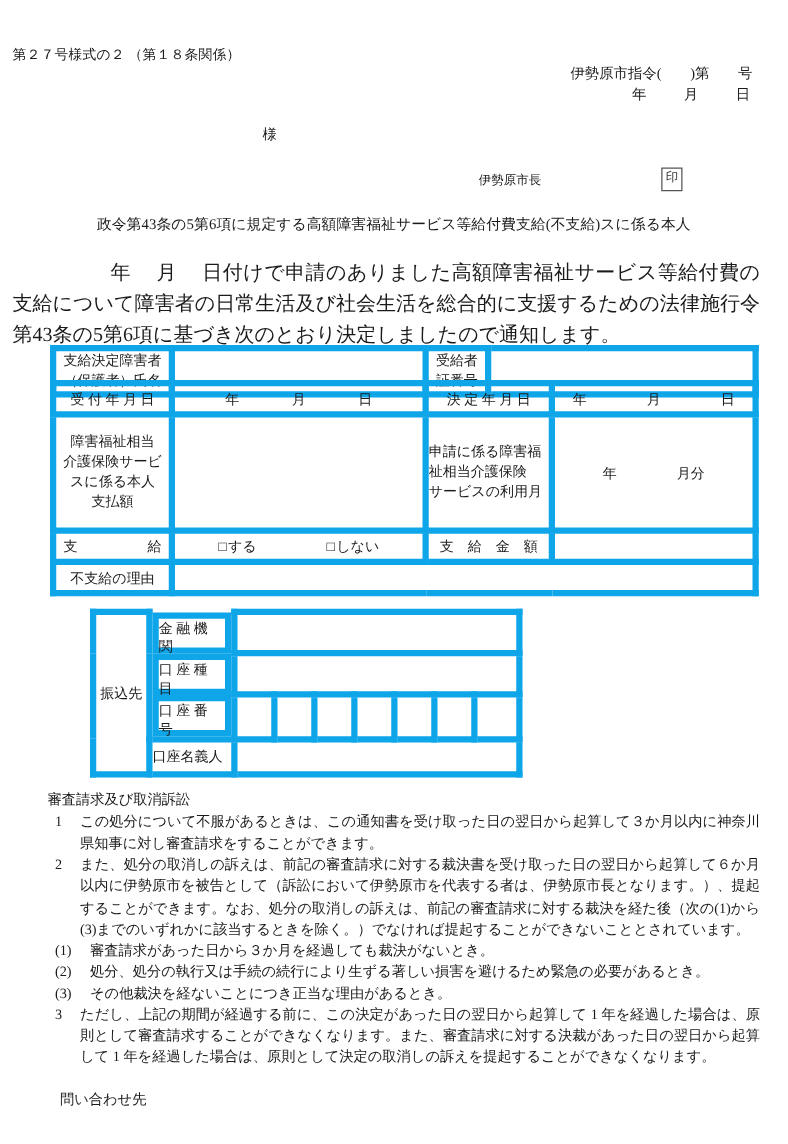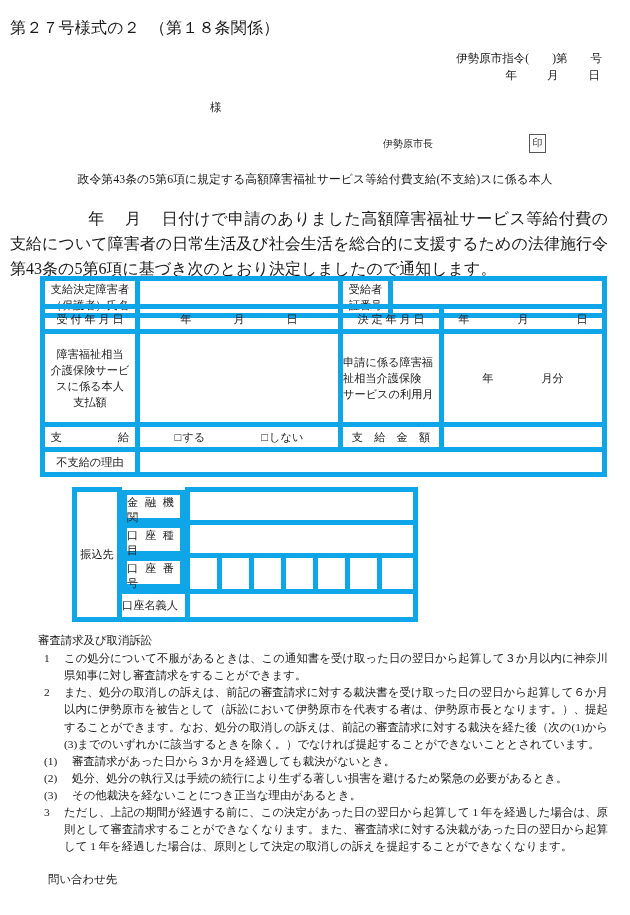--- a/index.html
+++ b/index.html
@@ -20,25 +20,24 @@
     position: absolute;
     inset: 0;
     width: 630px;
     height: 915px;
   }
 
   
   .form-no {
     position: absolute;
     left: 10px;
-    top: 18px;
-    font-size: 16px;
+    top: 36px;
+    font-size: 11px;
     letter-spacing: 0.2px;
     white-space: nowrap;
-    font-family: Liberation Mono, monospace;
   }
   .doc-num {
     position: absolute;
     right: 28px;
     top: 51px;
     font-size: 11.5px;
     white-space: nowrap;
   }
   .doc-date {
     position: absolute;
@@ -141,21 +140,21 @@
     gap: 56px;
     white-space: nowrap;
   }
   .chk::before {
     content: "\25A1";
     margin-right: 1px;
   }
 
   
   #tbl-bank { left: 72px; top: 487px; width: 341px; }
-  #tbl-bank td { height: 23px; font-family: Liberation Mono, monospace; }
+  #tbl-bank td { height: 23px; }
   .vtitle { text-align: center; white-space: nowrap; }
   .sp-lbl {
     display: flex;
     justify-content: space-between;
     padding: 0 5px;
   }
 
   
   .notice {
     position: absolute;

